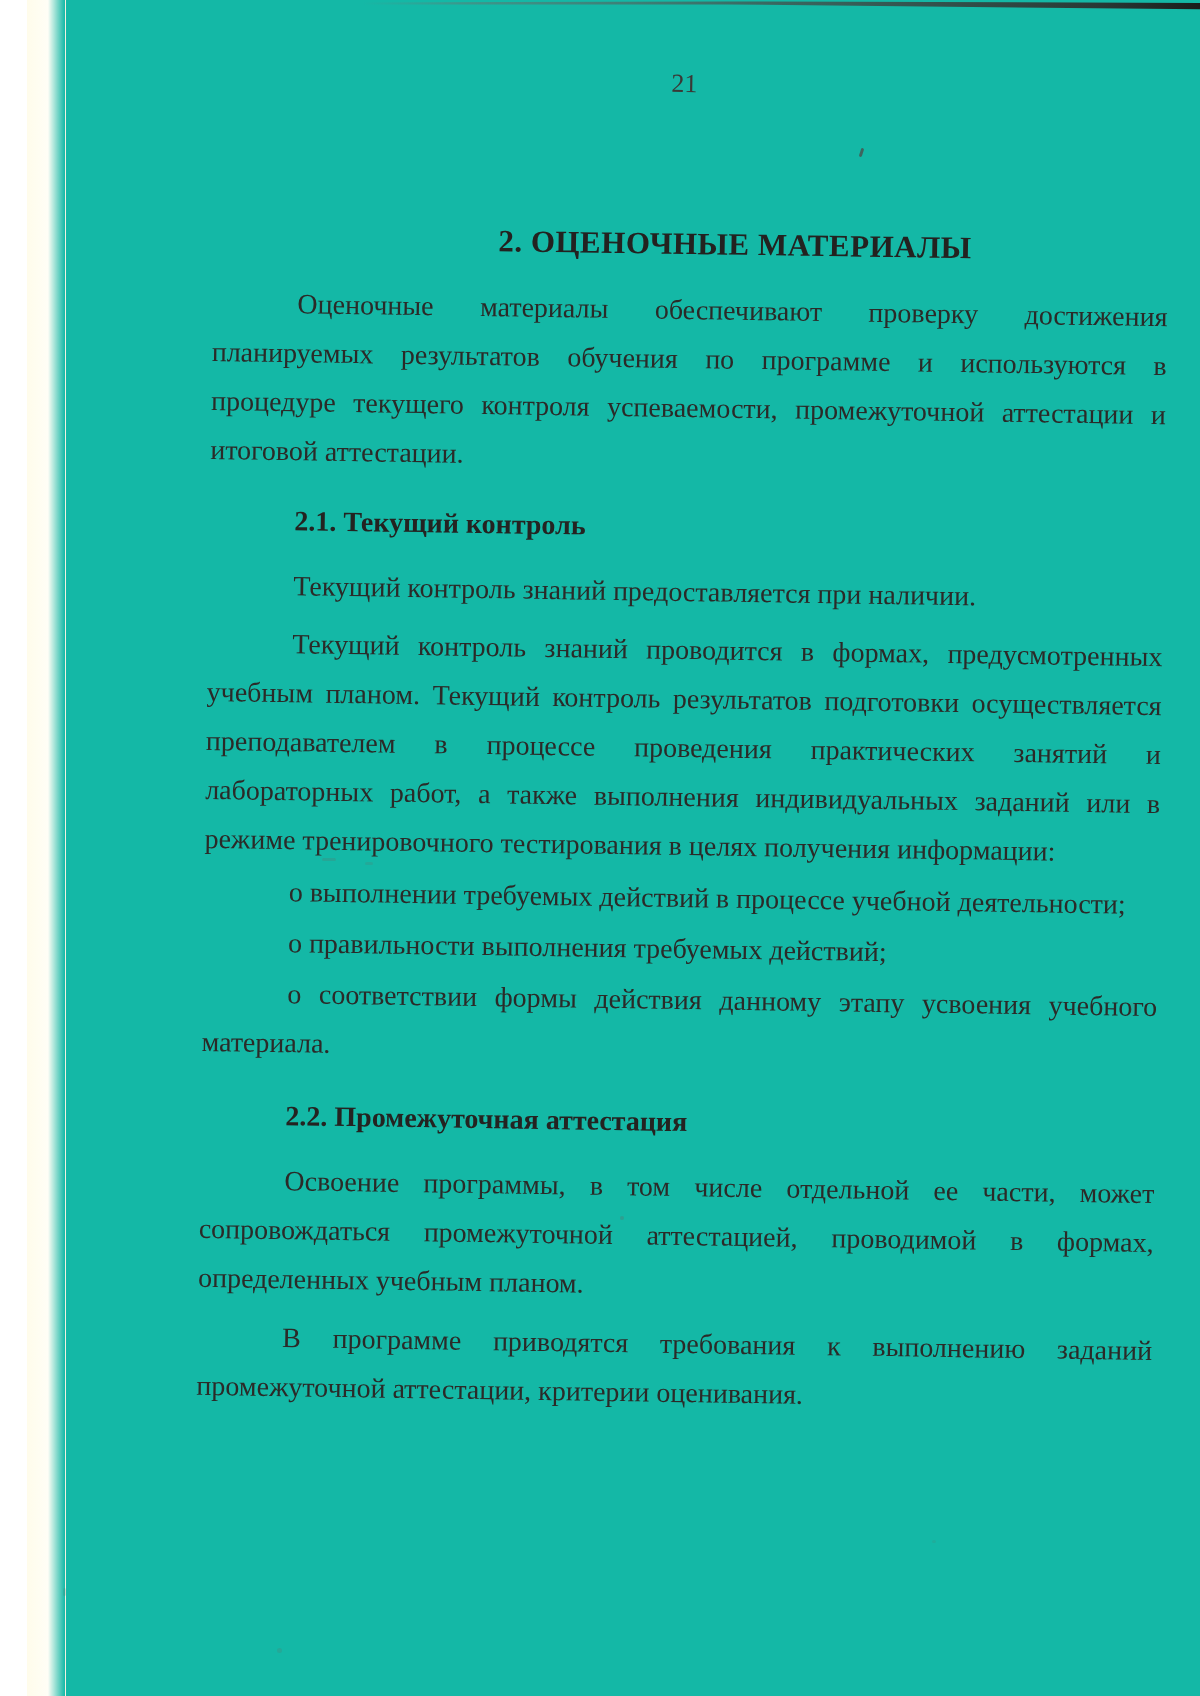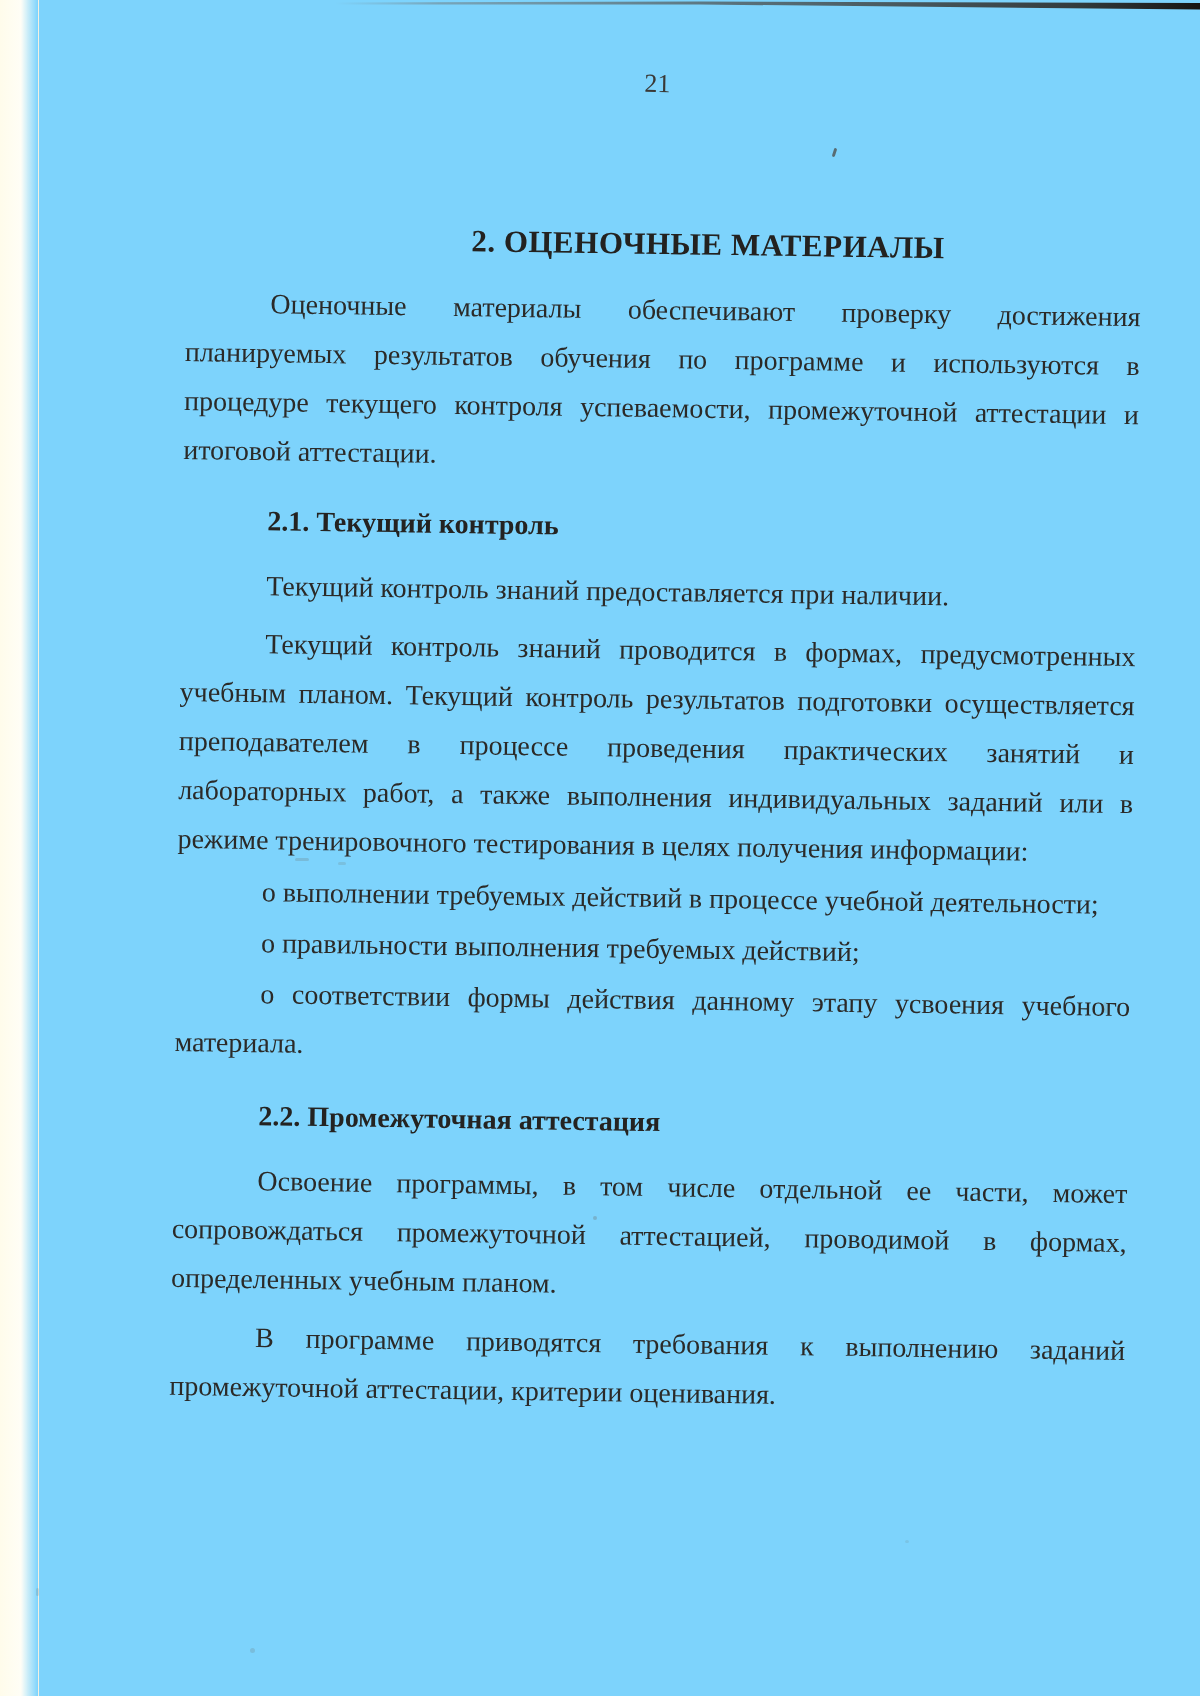--- a/index.html
+++ b/index.html
@@ -5,21 +5,22 @@
   html,body { margin:0; padding:0; }
   body {
     width:1200px; height:1696px;
     background:#ffffff;
     position:relative;
     overflow:hidden;
     font-family:"Liberation Serif","DejaVu Serif",serif;
   }
   .page {
     position:absolute; inset:0;
-    background:#7dd3fc;
+    background:#14b8a6;
+    margin-left:27px;
   }
   
   .edge-band {
     position:absolute; left:0; top:0; bottom:0; width:38px;
     background:linear-gradient(90deg,#fffceb 0%,#fffef6 55%,rgba(255,255,255,0) 100%);
     border-right:1px solid rgba(205,202,185,0.22);
   }
   
   .scan-line { position:absolute; left:0; top:0; width:1200px; height:14px; }
   

